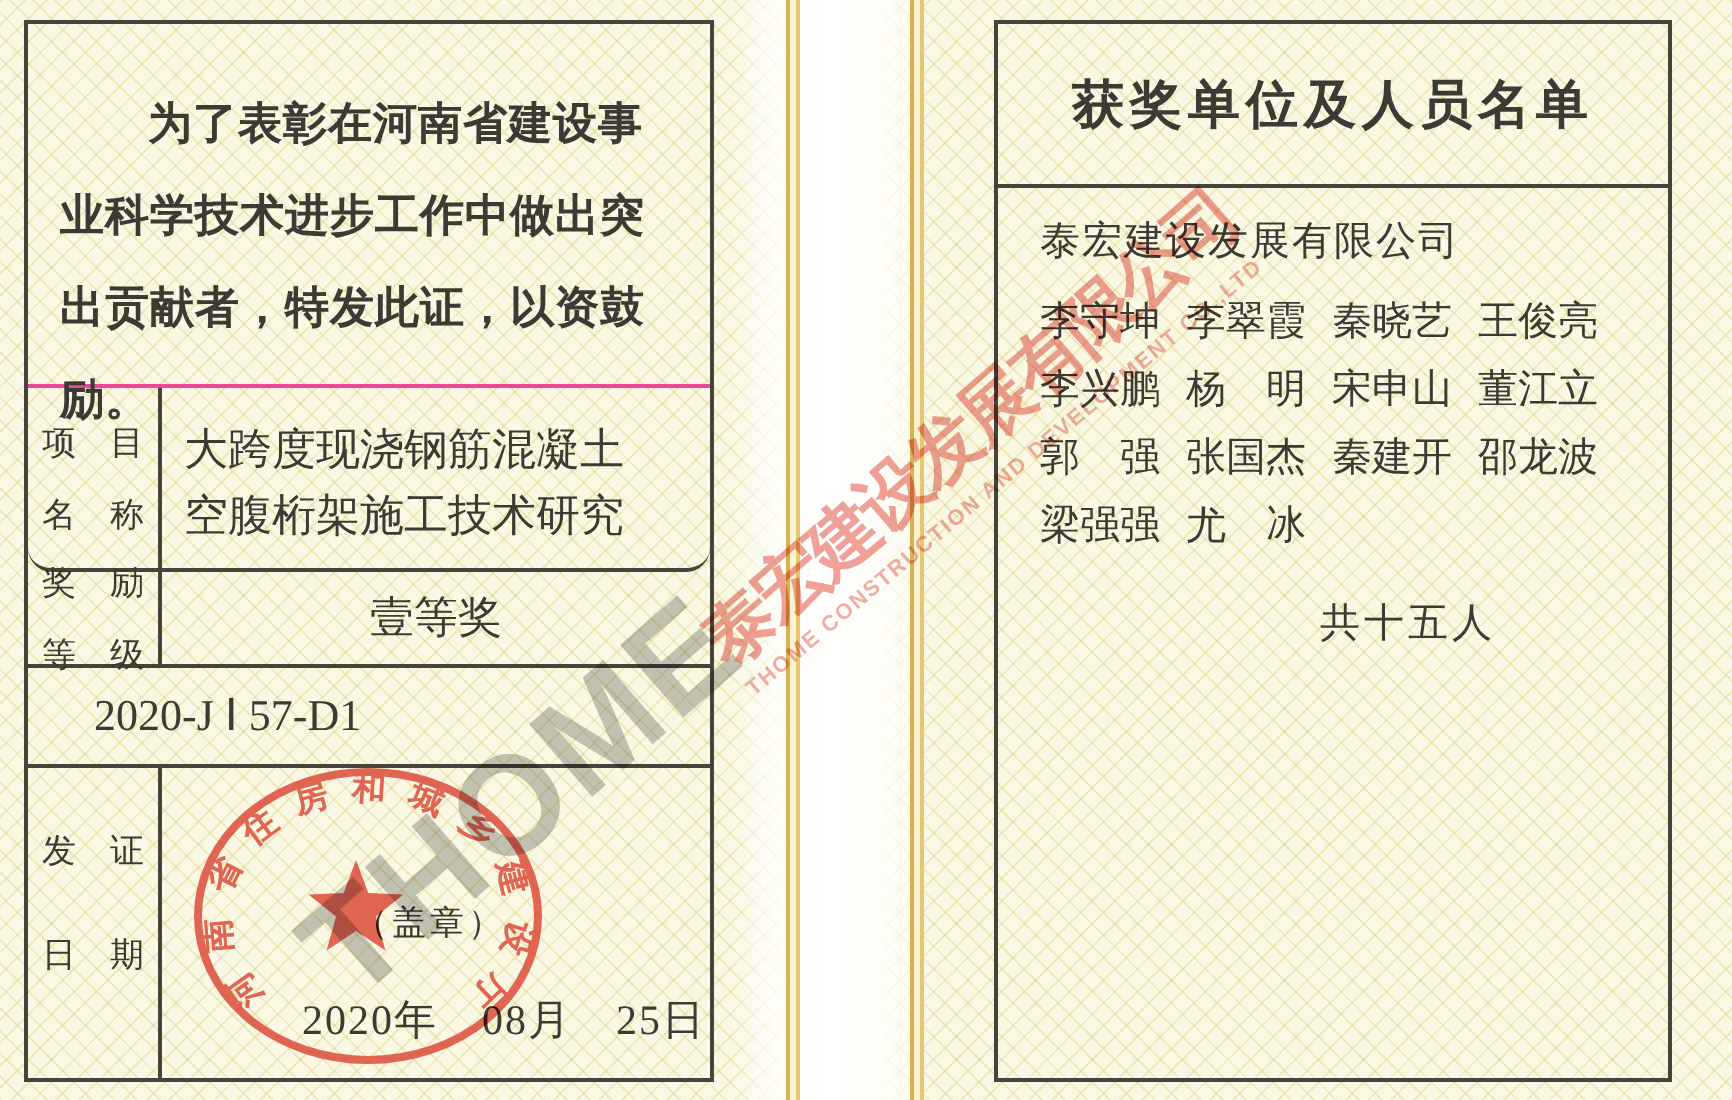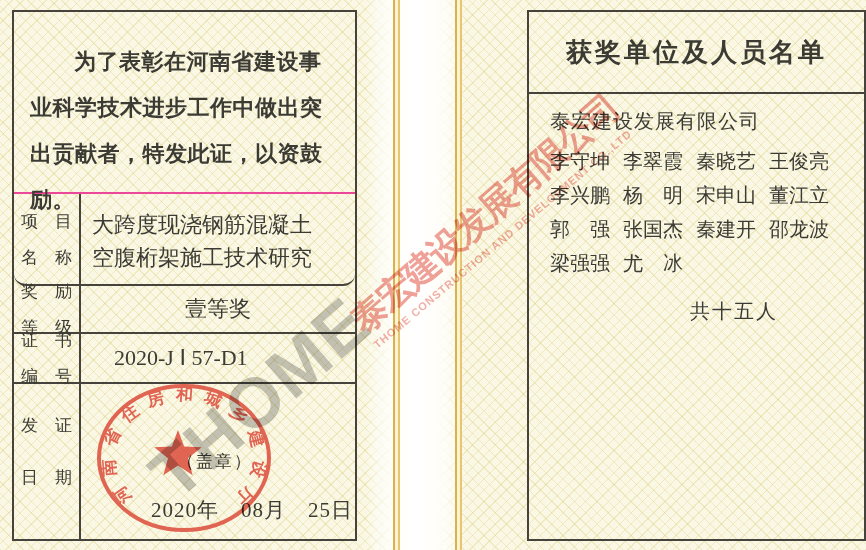--- a/index.html
+++ b/index.html
@@ -20,21 +20,21 @@
   }
   .gold-line{
     position:absolute;top:0;height:550px;width:7px;box-sizing:border-box;
     border-left:2px solid #d8b24c;border-right:2px solid #e6c671;background:#fbf3d2;
   }
   .gold-left{left:27px;}
   .gold-right{left:89px;}
   
   .page{position:absolute;top:10px;height:531px;border:2px solid #45433b;box-sizing:border-box;z-index:3;}
   .left-page{left:12px;width:345px;display:flex;flex-direction:column;}
-  .right-page{left:527px;width:339px;display:flex;flex-direction:column;}
+  .right-page{left:497px;width:339px;display:flex;flex-direction:column;}
   
   .notice{
     height:182px;border-bottom:2px solid #ec4899;box-sizing:border-box;
     font-size:22px;font-weight:bold;line-height:46px;letter-spacing:0.5px;
     padding:27px 12px 0 16px;text-indent:2em;
   }
   .frow{display:flex;border-bottom:2px solid #45433b;box-sizing:border-box;}
   .frow:last-child{border-bottom:none;flex:1;}
   .flabel{
     width:67px;box-sizing:border-box;border-right:2px solid #45433b;
@@ -106,24 +106,20 @@
 
   <div class="frow row-grade">
     <div class="flabel">
       <span>奖　励</span>
       <span>等　级</span>
     </div>
     <div class="fvalue">壹等奖</div>
   </div>
 
   <div class="frow row-certno">
-    <div class="flabel">
-      <span>证　书</span>
-      <span>编　号</span>
-    </div>
     <div class="fvalue">2020-J Ⅰ 57-D1</div>
   </div>
 
   <div class="frow row-date">
     <div class="flabel">
       <span>发　证</span>
       <span>日　期</span>
     </div>
     <div class="fvalue">
       <span class="stamp-note">（盖章）</span>

